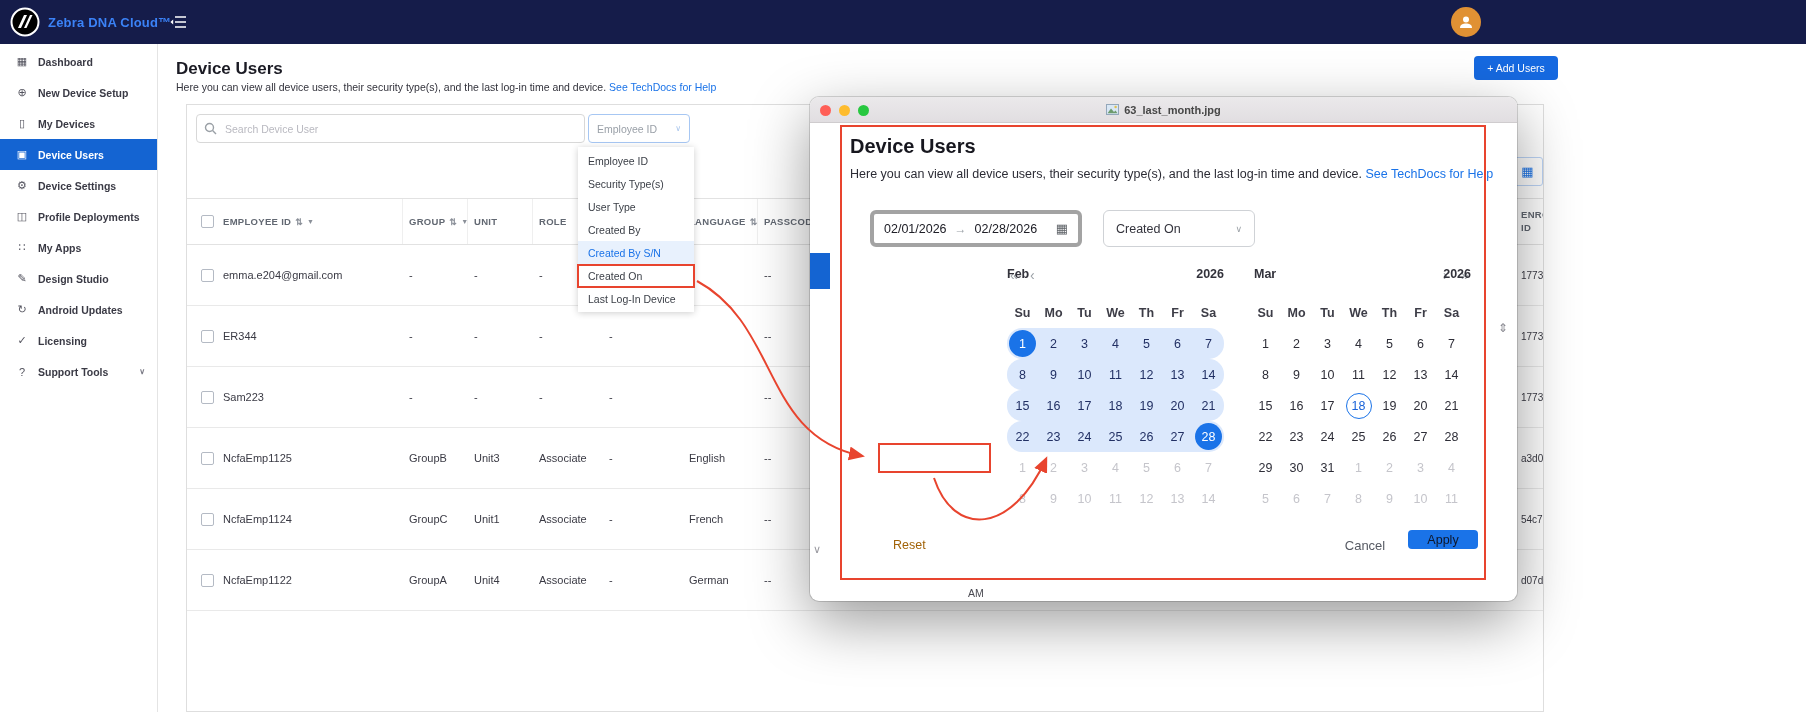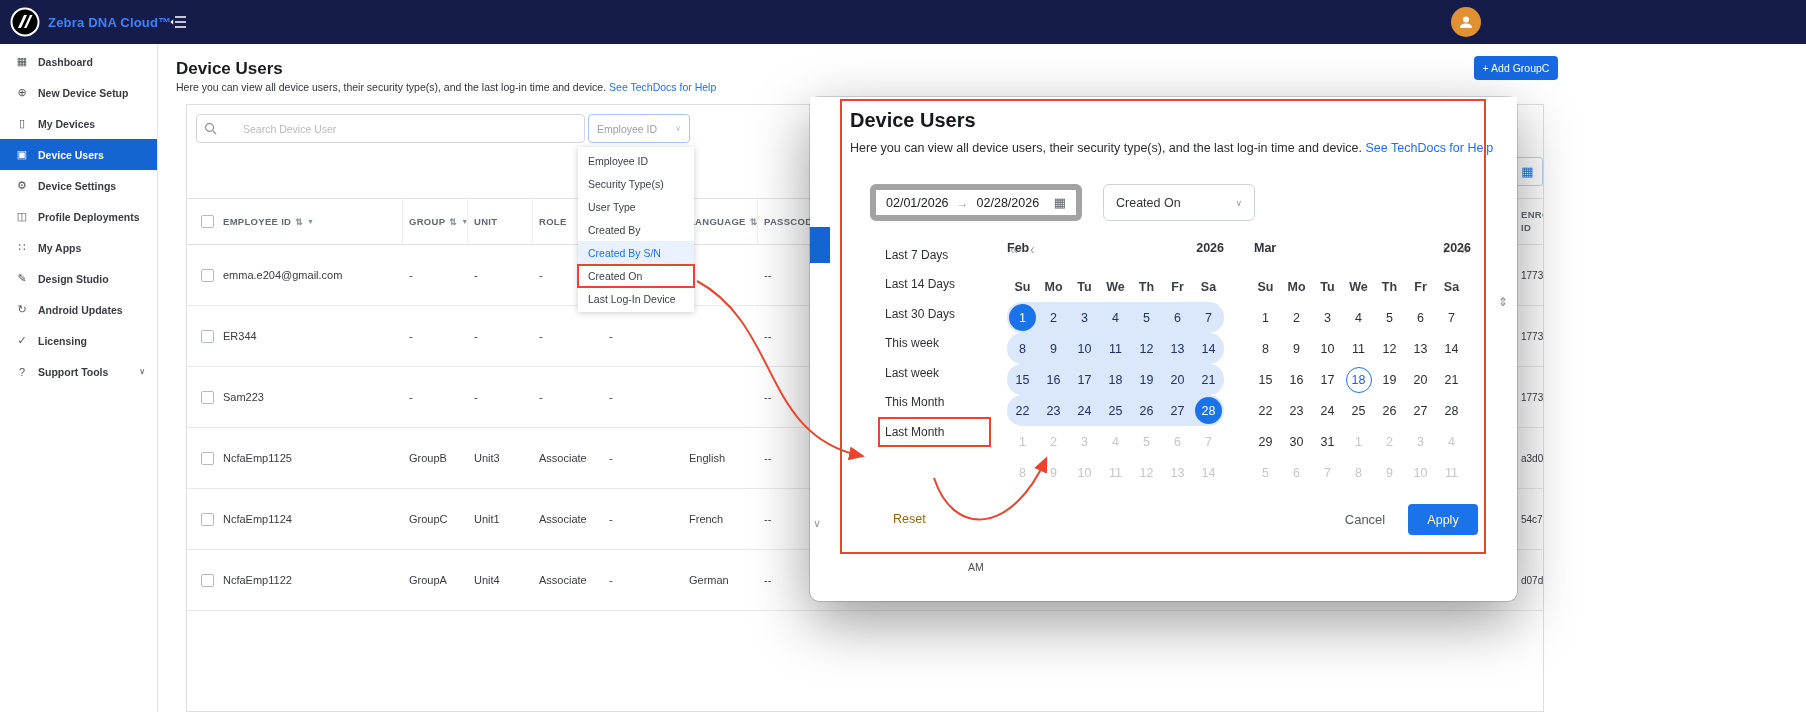--- a/index.html
+++ b/index.html
@@ -27,21 +27,21 @@
   
   .pg-title{position:absolute;left:176px;top:59px;font-size:17px;font-weight:bold;color:#1b1b24}
   .pg-sub{position:absolute;left:176px;top:81px;font-size:10.5px;color:#33333c}
   .link{color:#1a73e8;cursor:pointer;text-decoration:none}
   .add-btn{position:absolute;left:1474px;top:56px;width:84px;height:24px;background:#1669e0;
     color:#fff;font-size:10.5px;border:none;border-radius:4px;cursor:pointer;font-family:inherit}
 
   
   .card{position:absolute;left:186px;top:104px;width:1358px;height:608px;background:#fff;border:1px solid #dedede}
   .search-box{position:absolute;left:196px;top:114px;width:389px;height:29px;border:1px solid #d8d8d8;
-    border-radius:4px;display:flex;align-items:center;padding-left:46px;background:#fff}
+    border-radius:4px;display:flex;align-items:center;padding-left:28px;background:#fff}
   .search-ic{position:absolute;left:204px;top:122px}
   .search-box input{border:none;outline:none;width:340px;font-size:10.5px;color:#333;font-family:inherit}
   .search-box input::placeholder{color:#b9b9c0}
   .filter-sel{position:absolute;left:588px;top:114px;width:102px;height:29px;border:1px solid #a7c7f3;
     border-radius:4px;display:flex;align-items:center;padding:0 8px;font-size:10.5px;color:#9aa0a8;background:#fff;cursor:pointer}
   .filter-sel .chev{margin-left:auto;font-size:8px;color:#a9c5ec}
   .menu{position:absolute;left:578px;top:147px;width:116px;background:#fff;
     box-shadow:0 1px 7px rgba(0,0,0,.2);z-index:6;padding:2px 0}
   .menu-item{height:23px;display:flex;align-items:center;padding-left:10px;font-size:10.5px;color:#3c4048;cursor:pointer}
   .menu-item.hl{background:#e8f1fd;color:#1a73e8}
@@ -78,21 +78,21 @@
   .light{width:11px;height:11px;border-radius:50%;cursor:pointer}
   .mtitle-text{font-size:11px;font-weight:bold;color:#474747;display:flex;gap:5px;align-items:center}
   .mcontent{position:relative;height:477px;background:#fff;border-radius:0 0 9px 9px;overflow:hidden}
 
   .sliver-blue{position:absolute;left:0;top:130px;width:20px;height:36px;background:#1464d2}
   .sliver-chev{position:absolute;left:3px;top:420px;color:#98989f;font-size:11px}
   .red-main{position:absolute;left:30px;top:2px;width:646px;height:455px;border:2px solid #e8442e;z-index:5;pointer-events:none}
   .red-lastmonth{position:absolute;left:68px;top:320px;width:113px;height:30px;border:2px solid #e8442e;z-index:6;pointer-events:none}
   .m-h1{position:absolute;left:40px;top:12px;font-size:20px;font-weight:bold;color:#17171f}
   .m-sub{position:absolute;left:40px;top:44px;font-size:12.5px;color:#2c2c35}
-  .date-input{position:absolute;left:60px;top:87px;width:212px;height:37px;border:6px solid #a3a3a3;border-radius:6px;
+  .date-input{position:absolute;left:60px;top:87px;width:212px;height:37px;border:4px solid #a3a3a3;border-radius:6px;
     display:flex;align-items:center;padding:0 10px;gap:8px;font-size:12.5px;color:#202028;background:#fff;cursor:pointer}
   .di-arrow{color:#9aa0a6;font-size:12px}
   .di-cal{margin-left:auto;color:#5f6368;font-size:13px}
   .m-sel{position:absolute;left:293px;top:87px;width:152px;height:37px;border:1px solid #cfd2d6;border-radius:6px;
     display:flex;align-items:center;padding:0 12px;font-size:12.5px;color:#33333c;background:#fff;cursor:pointer}
   .m-sel .chev{margin-left:auto;color:#9aa0a6;font-size:9px}
   .presets{position:absolute;left:75px;top:143px;display:flex;flex-direction:column}
   .preset{height:29.5px;display:flex;align-items:center;font-size:12px;color:#2f2f38;cursor:pointer}
   .cal-nav{position:absolute;top:145px;font-size:14px;color:#9aa0a6;cursor:pointer;line-height:1}
   .nav-py{left:200px}.nav-pm{left:220px}.nav-nm{left:633px}.nav-ny{left:651px}
@@ -107,21 +107,21 @@
   .day.range{background:#dbe8fc;color:#223064}
   .day.muted{color:#c5c5cb}
   .day.sel i{background:#1a73e8;color:#fff}
   .day.today i{border:1.5px solid #1a73e8;color:#1a63d8;width:26px;height:26px}
   .cal .range:nth-child(7n+1){border-radius:15px 0 0 15px}
   .cal .range:nth-child(7n){border-radius:0 15px 15px 0}
   .updown{position:absolute;left:688px;top:198px;color:#86868e;font-size:12px}
   .reset{position:absolute;left:83px;top:415px;font-size:12.5px;color:#a16207;cursor:pointer}
   .btn-cancel{position:absolute;left:518px;top:407px;width:74px;height:31px;background:#fff;color:#565a63;
     font-size:13px;border:none;border-radius:4px;cursor:pointer;font-family:inherit}
-  .btn-apply{position:absolute;left:598px;top:407px;width:70px;height:31px;background:#1a73e8;color:#fef9c3;
+  .btn-apply{position:absolute;left:598px;top:407px;width:70px;height:19px;background:#1a73e8;color:#0f172a;
     font-size:12.5px;border:none;border-radius:4px;cursor:pointer;font-family:inherit}
   .am{position:absolute;left:158px;top:464px;font-size:10.5px;color:#4a4a52}
 
   
   .overlay{position:absolute;left:0;top:0;width:1806px;height:712px;z-index:40;pointer-events:none}
 </style>
 </head>
 <body>
 
 <div class="navbar">
@@ -186,21 +186,21 @@
     </div>
     <div class="sb-item">
       <span class="sb-ic">?</span>
       <span>Support Tools</span>
       <span class="sb-ch">∨</span>
     </div>
   </div>
 
 <div class="pg-title">Device Users</div>
 <div class="pg-sub"><span>Here you can view all device users, their security type(s), and the last log-in time and device. </span><a class="link">See TechDocs for Help</a></div>
-<button class="add-btn">+ Add GroupC</button>
+<button class="add-btn">+ Add Users</button>
 
 <div class="card"></div>
 
 <div class="search-box">
   <input value="" placeholder="Search Device User" style="">
 </div>
 <svg class="search-ic" width="13" height="13" viewBox="0 0 13 13">
   <circle cx="5.5" cy="5.5" r="4" fill="none" stroke="#9aa0a6" stroke-width="1.4"></circle>
   <path d="M8.6 8.6 L12 12" stroke="#9aa0a6" stroke-width="1.4"></path>
 </svg>
@@ -342,48 +342,54 @@
       <div class="td w-role">Associate</div>
       <div class="td w-x">-</div>
       <div class="td w-lang">German</div>
       <div class="td w-pass">--</div>
       <div class="w-fill"></div>
       <div class="td w-enr">d07dad</div>
     </div>
   </div>
 
 <div class="modal">
+  <div class="mtitle">
+    <div class="lights">
+      <div class="light" style="background:#ff5f57"></div>
+      <div class="light" style="background:#febc2e"></div>
+      <div class="light" style="background:#28c840"></div>
+    </div>
+    <div class="mtitle-text">
+      <svg width="13" height="11" viewBox="0 0 13 11">
+        <rect x="0.5" y="0.5" width="12" height="10" fill="#d9e7f5" stroke="#93a7ba"></rect>
+        <path d="M1.5 9.2 L5 4.5 L8 8 L9.5 6.5 L11.5 9.2 Z" fill="#6d9b6d"></path>
+        <circle cx="9.6" cy="3" r="1.2" fill="#e0bf4a"></circle>
+      </svg>
+      <span>63_last_month.jpg</span>
+    </div>
+  </div>
   <div class="mcontent">
     <div class="sliver-blue"></div>
     <span class="sliver-chev">∨</span>
     <div class="red-main"></div>
 
     <div class="m-h1">Device Users</div>
     <div class="m-sub"><span>Here you can view all device users, their security type(s), and the last log-in time and device. </span><a class="link">See TechDocs for Help</a></div>
 
     <div class="date-input">
       <span>02/01/2026</span>
       <span class="di-arrow">→</span>
       <span>02/28/2026</span>
       <span class="di-cal">▦</span>
     </div>
     <div class="m-sel">
       <span>Created On</span>
       <span class="chev">∨</span>
     </div>
 
-    <div class="presets" id="presets">
-        <div class="preset">Last 7 Days</div>
-        <div class="preset">Last 14 Days</div>
-        <div class="preset">Last 30 Days</div>
-        <div class="preset">This week</div>
-        <div class="preset">Last week</div>
-        <div class="preset">This Month</div>
-        <div class="preset">Last Month</div>
-      </div>
     <div class="red-lastmonth"></div>
 
     <span class="cal-nav nav-py">«</span>
     <span class="cal-nav nav-pm">‹</span>
     <span class="cal-nav nav-nm">›</span>
     <span class="cal-nav nav-ny">»</span>
 
     <div class="month-label lbl-feb">
       <span>Feb</span>
       <span>2026</span>

